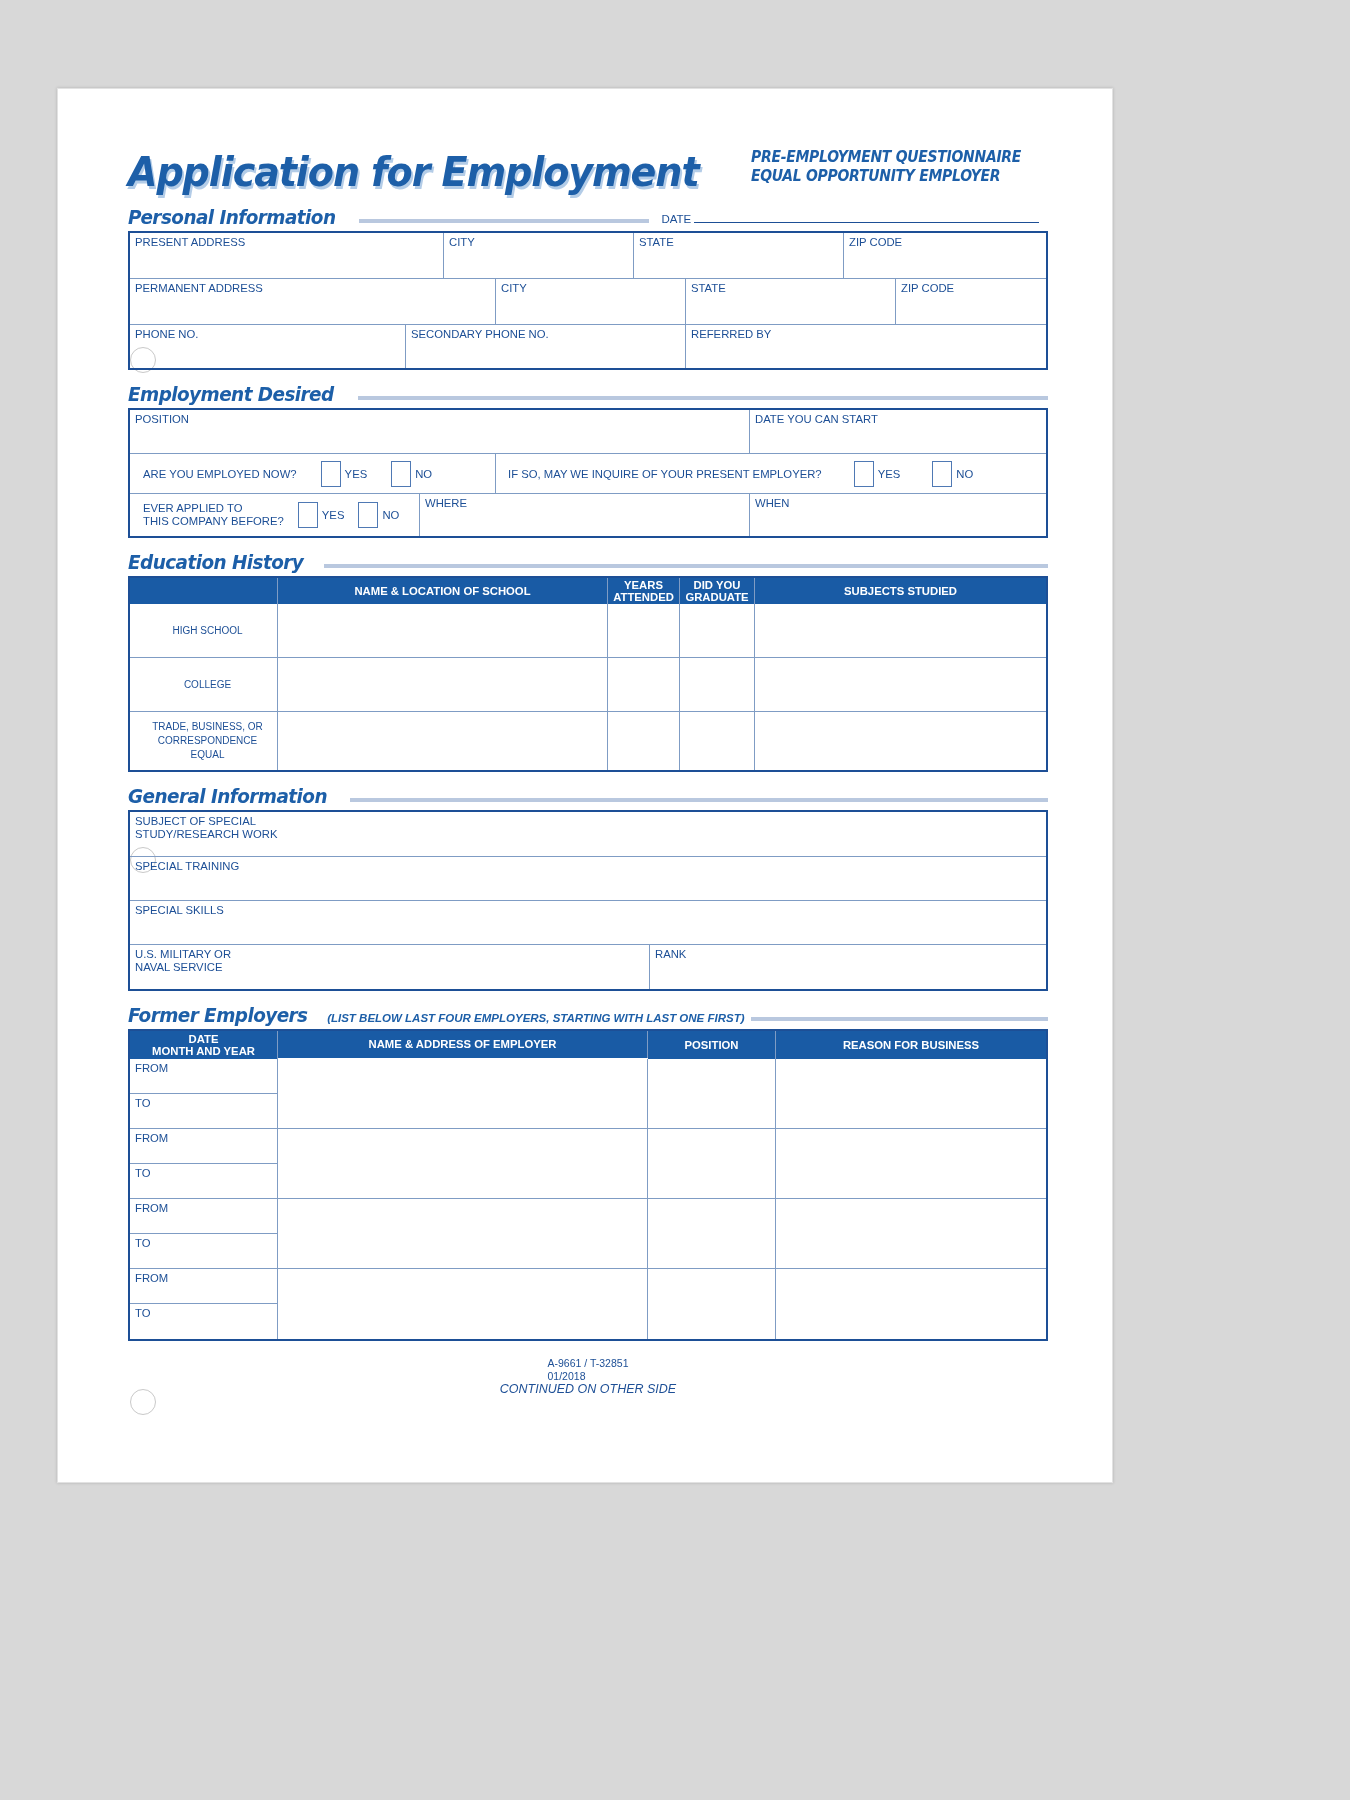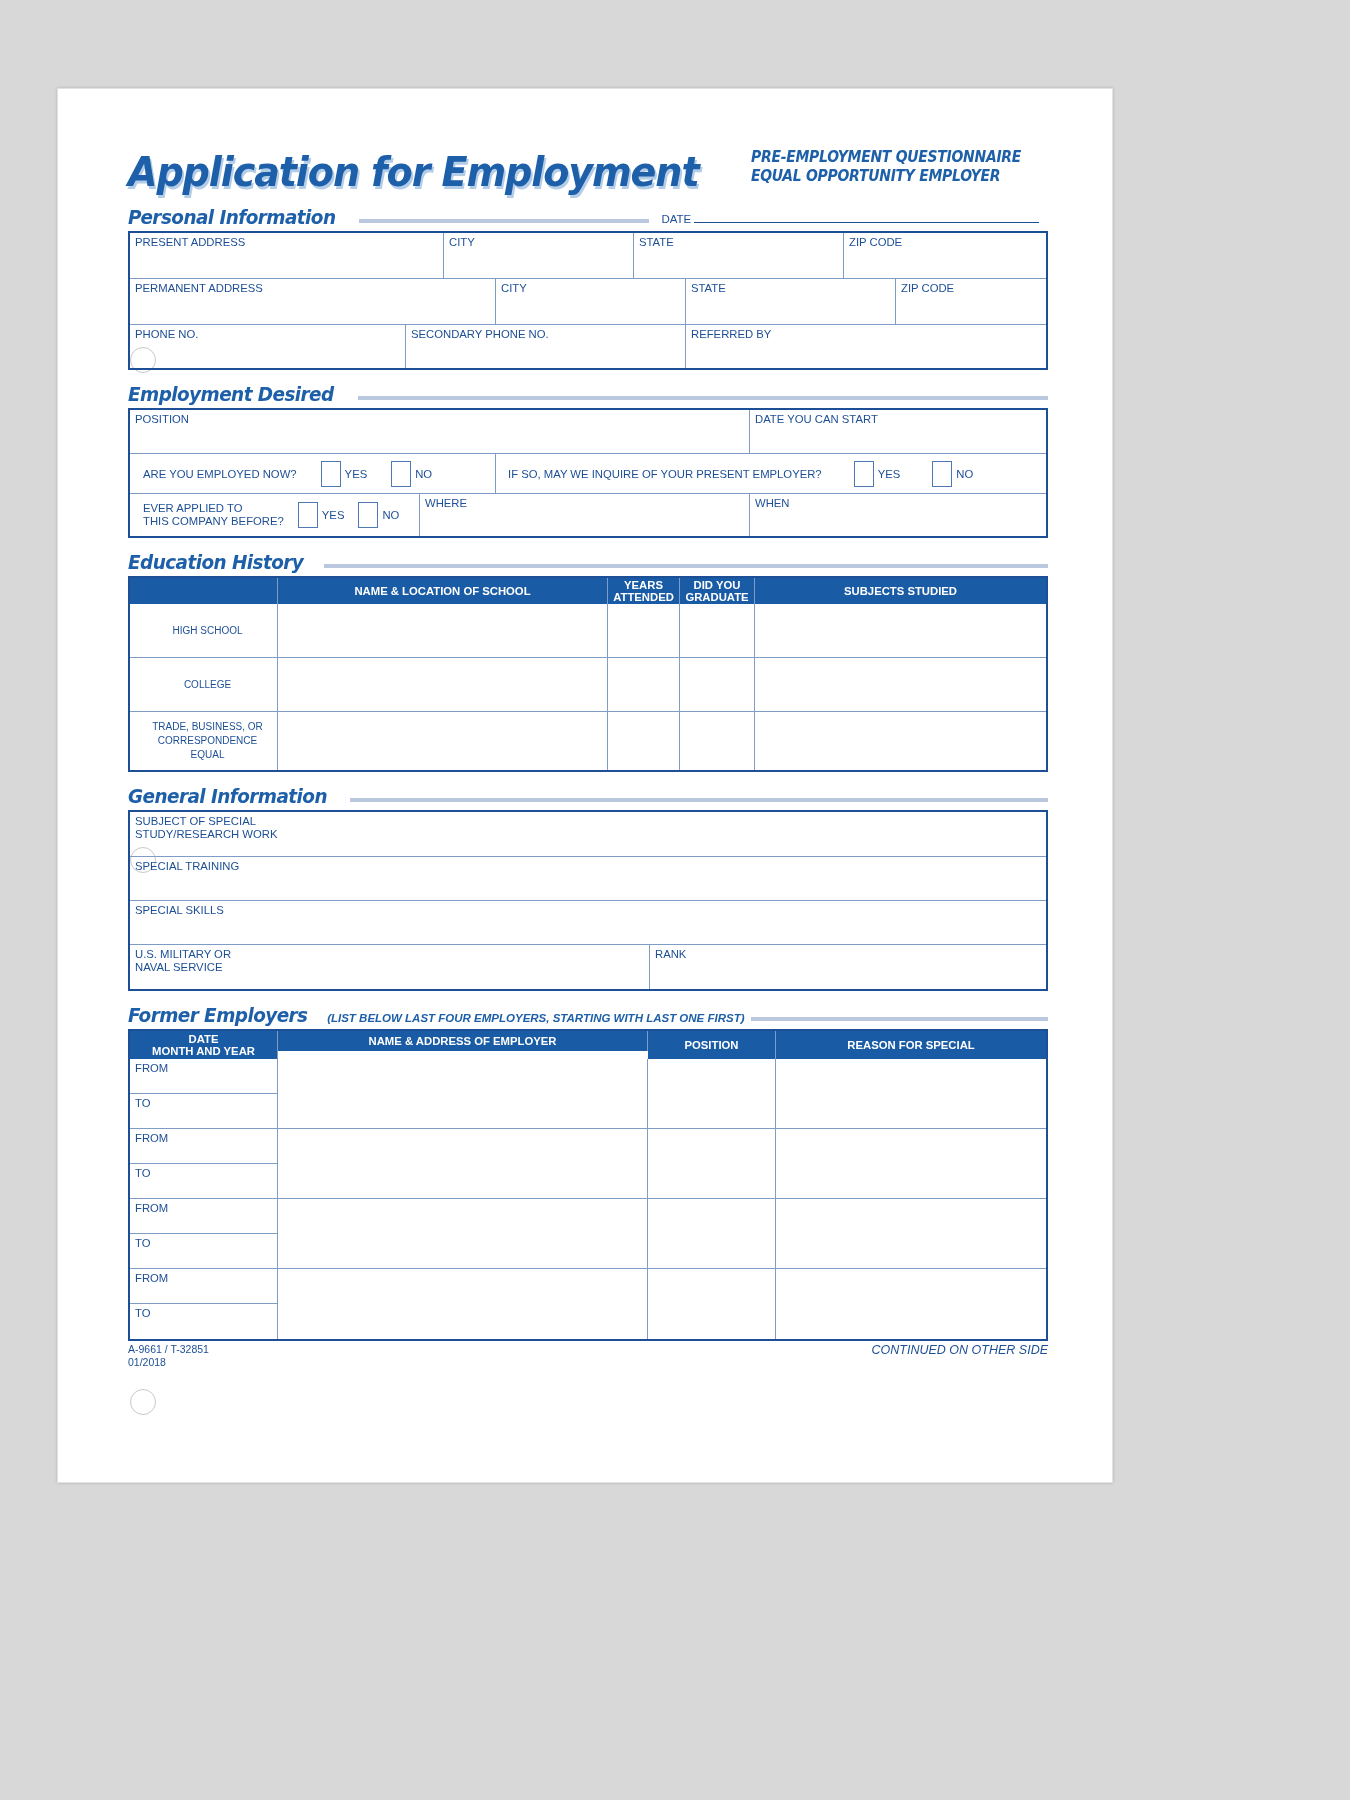--- a/index.html
+++ b/index.html
@@ -101,21 +101,21 @@
     font-size:11.3px; font-weight:bold; text-align:center;
     line-height:12.5px; padding:4px 0;
     display:flex; align-items:center; justify-content:center;
   }
   .rowlabel{
     font-size:10px; color:#1d4f96; text-align:center; line-height:14px;
     display:flex; align-items:center; justify-content:center; width:100%;margin-left:8px;
   }
 
   
-  .footer{ display:flex; justify-content:space-between; align-items:flex-start; margin-top:2px; }
+  .footer{ display:flex; justify-content:space-between; align-items:center; margin-top:16px;flex-direction:column; }
   .fcode{ font-size:10.5px; color:#1d4f96; line-height:12.5px; }
   .fcont{ font-size:12.5px; font-style:italic; color:#1d4f96; }
 
   
   .ssn-dashes{ position:absolute; left:0; right:0; bottom:9px; display:flex; }
   .dash{ width:26px; height:0; border-bottom:2px solid #1d4f96; }
 </style>
 </head>
 <body>
 
@@ -351,23 +351,23 @@
     </div>
 
     <div class="box">
       <div class="row">
         <div class="thead br" style="width:148px;height:28px">
           <span style="display:block">
             <span>DATE</span><br>
             <span>MONTH AND YEAR</span>
           </span>
         </div>
-        <div class="thead br" style="width:370px;height:20px">NAME &amp; ADDRESS OF EMPLOYER</div>
+        <div class="thead br" style="width:370px;height:27px">NAME &amp; ADDRESS OF EMPLOYER</div>
         <div class="thead br" style="width:128px;height:28px">POSITION</div>
-        <div class="thead" style="flex:1;height:28px">REASON FOR SPECIAL</div>
+        <div class="thead" style="flex:1;height:28px">REASON FOR BUSINESS</div>
       </div>
 
       <div class="row bb" style="height:70px">
         <div class="br" style="width:148px">
           <div class="cell bb" style="height:35px">
             <div class="cap">FROM</div>
           </div>
           <div class="cell" style="height:34px">
             <div class="cap">TO</div>
           </div>

